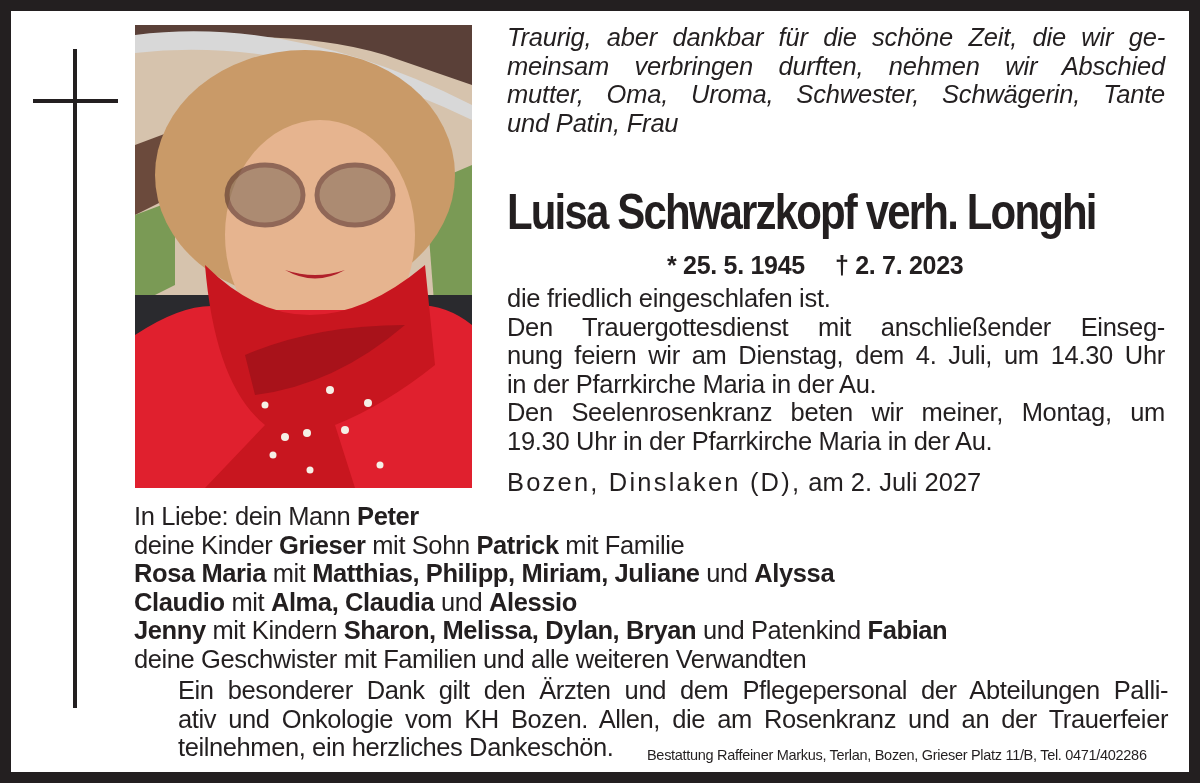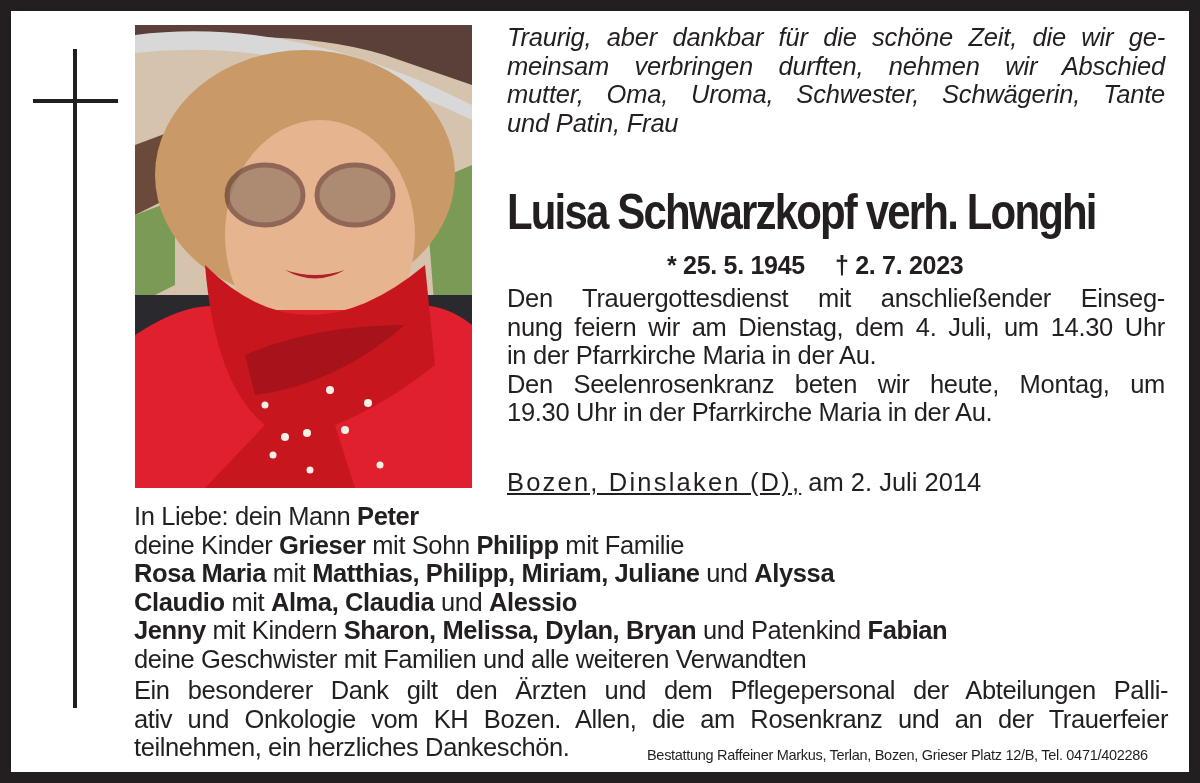--- a/index.html
+++ b/index.html
@@ -15,25 +15,25 @@
   .intro div{text-align:justify;text-align-last:justify;font-style:italic;}
   .intro div.last{text-align-last:left;}
   .name{left:507px;top:180px;width:660px;font-size:50px;line-height:64px;font-weight:bold;
         letter-spacing:-2.2px;transform:scaleX(0.84);transform-origin:left top;}
   .dates{left:667px;top:250px;font-size:25px;line-height:30px;font-weight:bold;letter-spacing:-0.3px;}
   .dates span.gap{display:inline-block;width:30px;}
   .body1{left:507px;top:284px;width:658px;font-size:25.5px;line-height:28.6px;letter-spacing:-0.3px;}
   .body1 div{text-align:justify;text-align-last:justify;}
   .body1 div.last{text-align-last:left;}
   .place{left:507px;top:467px;font-size:25.5px;line-height:30px;}
-  .place .spaced{letter-spacing:2.2px;text-decoration:underline;}
+  .place .spaced{letter-spacing:2.2px;}
   .family{left:134px;top:502px;font-size:25.5px;line-height:28.6px;letter-spacing:-0.4px;}
   .family b{font-weight:bold;}
   .thanks{left:134px;top:676px;width:1034px;font-size:25.5px;line-height:28.6px;letter-spacing:-0.4px;}
-  .thanks div{text-align:justify;text-align-last:justify;}
+  .thanks div{text-align:justify;text-align-last:justify;margin-left:44px;}
   .thanks div.last{text-align-last:left;}
   .undertaker{position:absolute;left:647px;top:746px;font-size:14.5px;line-height:18px;letter-spacing:-0.3px;white-space:nowrap;}
 </style>
 </head>
 <body>
 
 <div class="card"></div>
 
 <div class="cross-v"></div>
 <div class="cross-h"></div>
@@ -76,40 +76,41 @@
   <div class="last">und Patin, Frau</div>
 </div>
 
 <div class="txt name">Luisa Schwarzkopf verh. Longhi</div>
 
 <div class="txt dates">
   <span>* 25. 5. 1945</span><span class="gap"></span><span>† 2. 7. 2023</span>
 </div>
 
 <div class="txt body1">
+  <div class="last">die friedlich eingeschlafen ist.</div>
   <div>Den Trauergottesdienst mit anschließender Einseg-</div>
   <div>nung feiern wir am Dienstag, dem 4. Juli, um 14.30 Uhr</div>
   <div class="last">in der Pfarrkirche Maria in der Au.</div>
-  <div>Den Seelenrosenkranz beten wir heute, Montag, um</div>
+  <div>Den Seelenrosenkranz beten wir meiner, Montag, um</div>
   <div class="last">19.30 Uhr in der Pfarrkirche Maria in der Au.</div>
 </div>
 
 <div class="txt place">
   <span class="spaced">Bozen, Dinslaken (D),</span>
-  <span>am 2. Juli 2014</span>
+  <span>am 2. Juli 2027</span>
 </div>
 
 <div class="txt family">
   <div><span>In Liebe: dein Mann </span><b>Peter</b></div>
-  <div><span>deine Kinder </span><b>Grieser</b><span> mit Sohn </span><b>Philipp</b><span> mit Familie</span></div>
+  <div><span>deine Kinder </span><b>Grieser</b><span> mit Sohn </span><b>Patrick</b><span> mit Familie</span></div>
   <div><b>Rosa Maria</b><span> mit </span><b>Matthias, Philipp, Miriam, Juliane</b><span> und </span><b>Alyssa</b></div>
   <div><b>Claudio</b><span> mit </span><b>Alma, Claudia</b><span> und </span><b>Alessio</b></div>
   <div><b>Jenny</b><span> mit Kindern </span><b>Sharon, Melissa, Dylan, Bryan</b><span> und Patenkind </span><b>Fabian</b></div>
   <div>deine Geschwister mit Familien und alle weiteren Verwandten</div>
 </div>
 
 <div class="txt thanks">
   <div>Ein besonderer Dank gilt den Ärzten und dem Pflegepersonal der Abteilungen Palli-</div>
   <div>ativ und Onkologie vom KH Bozen. Allen, die am Rosenkranz und an der Trauerfeier</div>
   <div class="last">teilnehmen, ein herzliches Dankeschön.</div>
 </div>
 
-<div class="undertaker">Bestattung Raffeiner Markus, Terlan, Bozen, Grieser Platz 12/B, Tel. 0471/402286</div>
+<div class="undertaker">Bestattung Raffeiner Markus, Terlan, Bozen, Grieser Platz 11/B, Tel. 0471/402286</div>
 
 </body></html>

